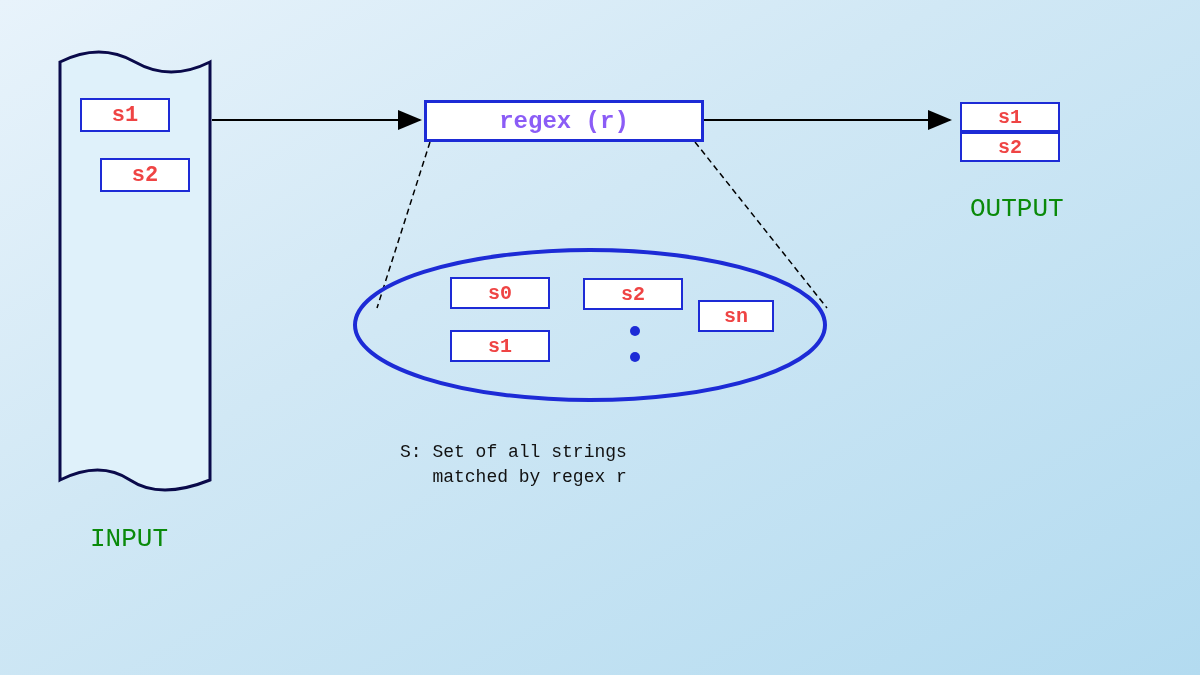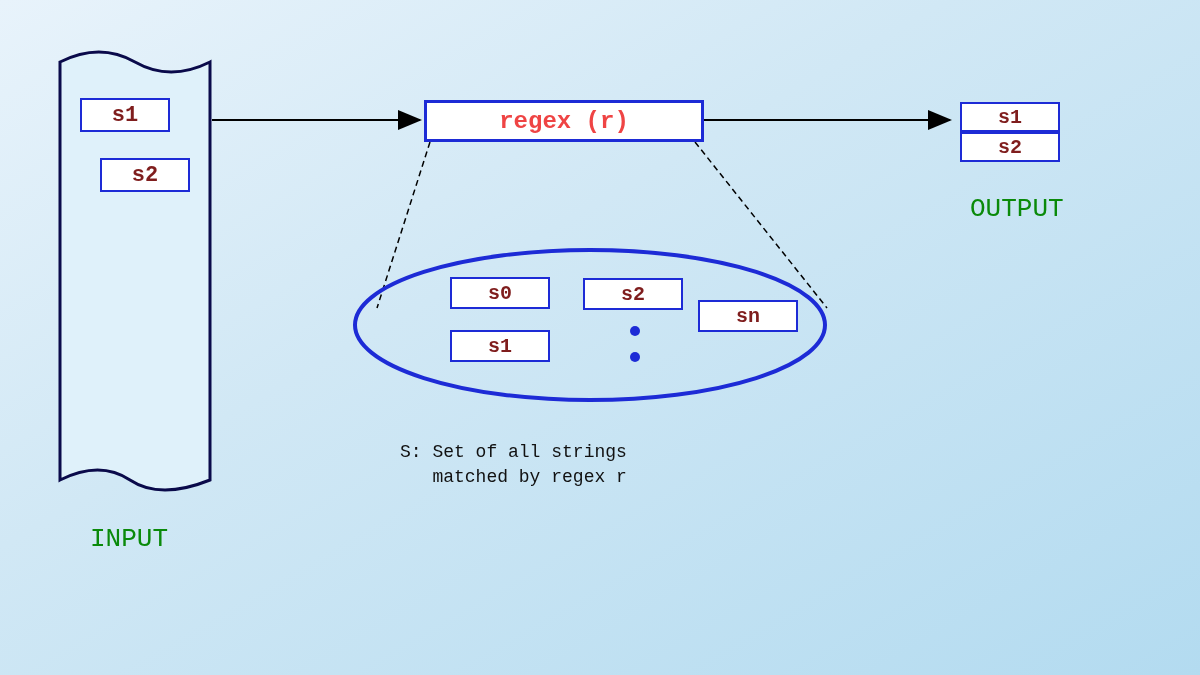--- a/index.html
+++ b/index.html
@@ -18,35 +18,35 @@
   }
   .box {
     position: absolute;
     background: #ffffff;
     border: 2px solid #1d2bd6;
     box-sizing: border-box;
     display: flex;
     align-items: center;
     justify-content: center;
     font-size: 22px;
-    color: #7f1d1d;
+    color: #ef4444;
     font-weight: bold;
   }
   .box.small { font-size: 20px; }
   .regex-box {
     position: absolute;
     background: #ffffff;
     border: 3px solid #1d2bd6;
     box-sizing: border-box;
     display: flex;
     align-items: center;
     justify-content: center;
     font-size: 24px;
     font-weight: bold;
-    color: #ef4444;
+    color: #8b5cf6;
   }
   .label-green {
     position: absolute;
     color: #0a8a0a;
     font-weight: normal;
     font-size: 26px;
     margin-top: 14px;
   }
   .caption-black {
     position: absolute;
@@ -140,21 +140,21 @@
 
   <div class="box small" style="left:450px; top:277px; width:100px; height:32px;">
     <span>s0</span>
   </div>
   <div class="box small" style="left:450px; top:330px; width:100px; height:32px;">
     <span>s1</span>
   </div>
   <div class="box small" style="left:583px; top:278px; width:100px; height:32px;">
     <span>s2</span>
   </div>
-  <div class="box small" style="left:698px; top:300px; width:100px; height:32px;">
+  <div class="box small" style="left:698px; top:300px; width:76px; height:32px;">
     <span>sn</span>
   </div>
 
   <div class="dot" style="left:630px; top:326px;"></div>
   <div class="dot" style="left:630px; top:352px;"></div>
 
   <div class="caption-black" style="left:400px; top:415px;">
 <span>S: Set of all strings</span>
 <span>   matched by regex r</span></div>
 

